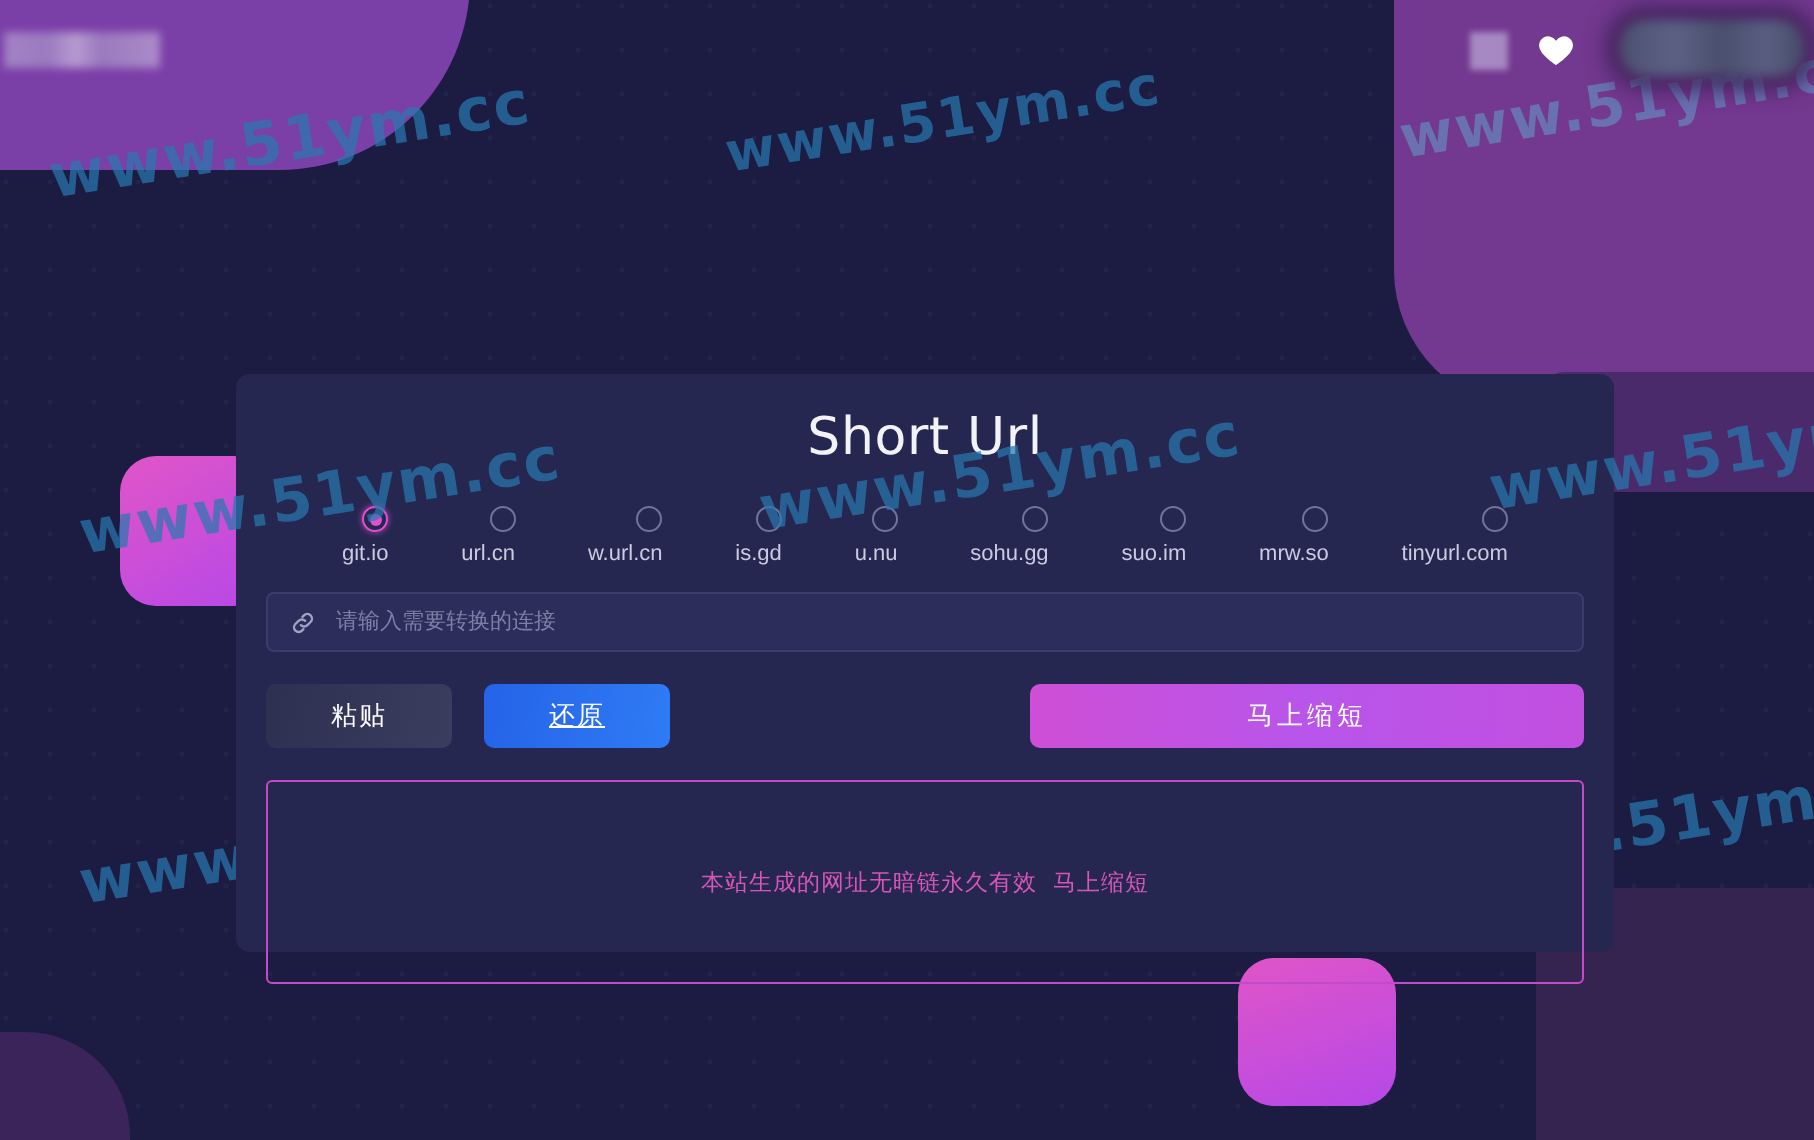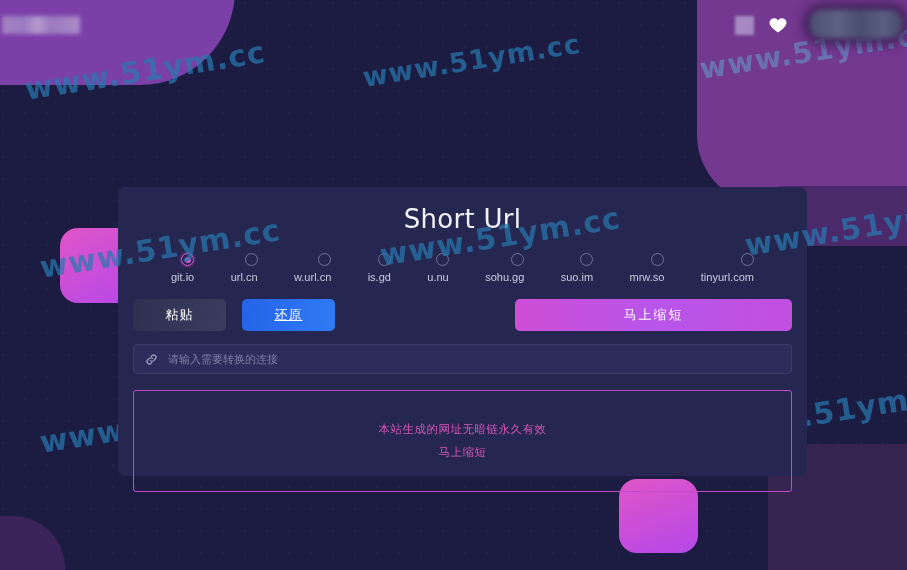--- a/index.html
+++ b/index.html
@@ -223,21 +223,21 @@
     letter-spacing:2px;
   }
 
   
   #result-panel {
     margin:16px 15px 0 15px;
     height:102px;
     border:1px solid #c24bc9;
     border-radius:3px;
     display:flex;
-    flex-direction:column;
+    flex-direction:row;
     align-items:center;
     justify-content:center;
     gap:8px;
     position:relative;
     z-index:2;
     font-family:Liberation Serif, serif;
   }
   .result-line {
     color:#d555b8;
     font-size:11.5px;
@@ -314,34 +314,34 @@
         <div class="provider">
           <span class="radio"></span>
           <span class="provider-label">mrw.so</span>
         </div>
         <div class="provider">
           <span class="radio"></span>
           <span class="provider-label">tinyurl.com</span>
         </div>
       </div>
 
-    <div id="actions">
-      <button class="btn" id="paste-button">粘贴</button>
-      <button class="btn" id="restore-button">还原</button>
-      <button class="btn" id="shorten-button">马上缩短</button>
-    </div>
-
     <div id="url-row">
       <div id="url-field">
         <svg id="link-icon" viewBox="0 0 24 24">
           <path fill="none" stroke="currentColor" stroke-width="2.2" stroke-linecap="round" d="M10 14a4.3 4.3 0 0 0 6.1 0l2.9-2.9a4.3 4.3 0 1 0-6.1-6.1L11.5 6.4M14 10a4.3 4.3 0 0 0-6.1 0L5 12.9a4.3 4.3 0 1 0 6.1 6.1l1.3-1.3"></path>
         </svg>
         <input id="url-input" type="text" placeholder="请输入需要转换的连接" style="">
       </div>
     </div>
 
+    <div id="actions">
+      <button class="btn" id="paste-button">粘贴</button>
+      <button class="btn" id="restore-button">还原</button>
+      <button class="btn" id="shorten-button">马上缩短</button>
+    </div>
+
     <div id="result-panel">
       <div class="result-line">本站生成的网址无暗链永久有效</div>
       <div class="result-line">马上缩短</div>
     </div>
 
   </div>
 </div>
 
 </body></html>

